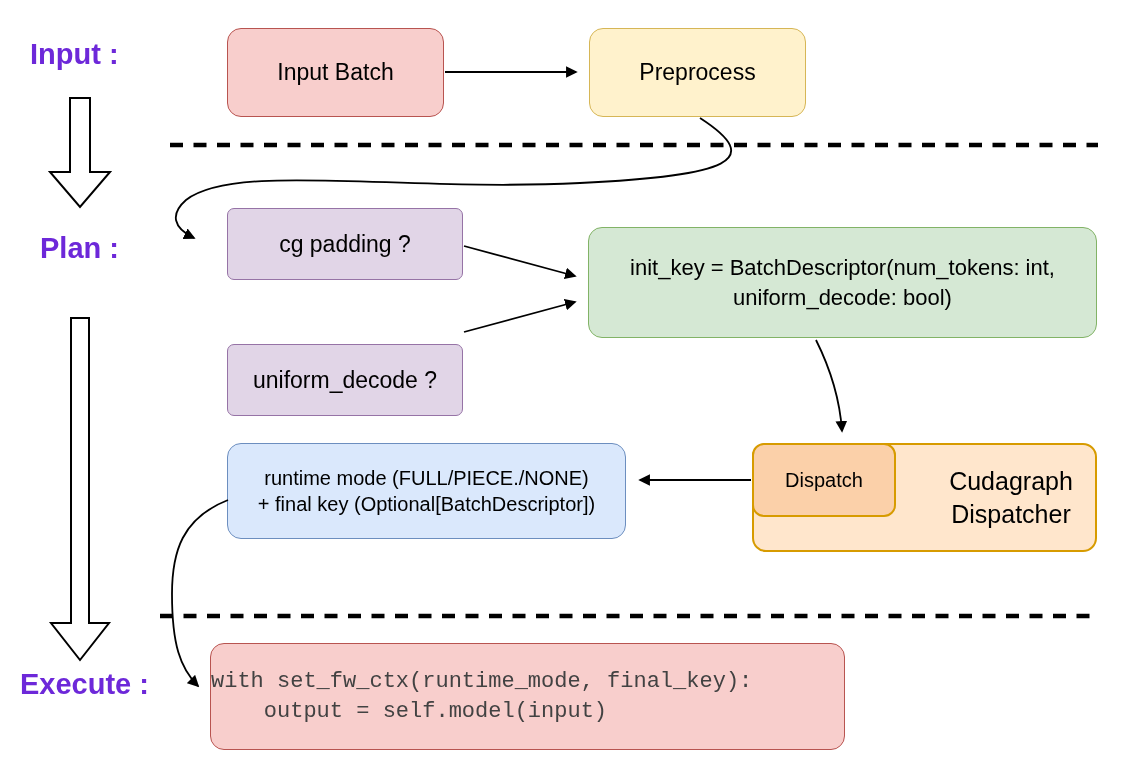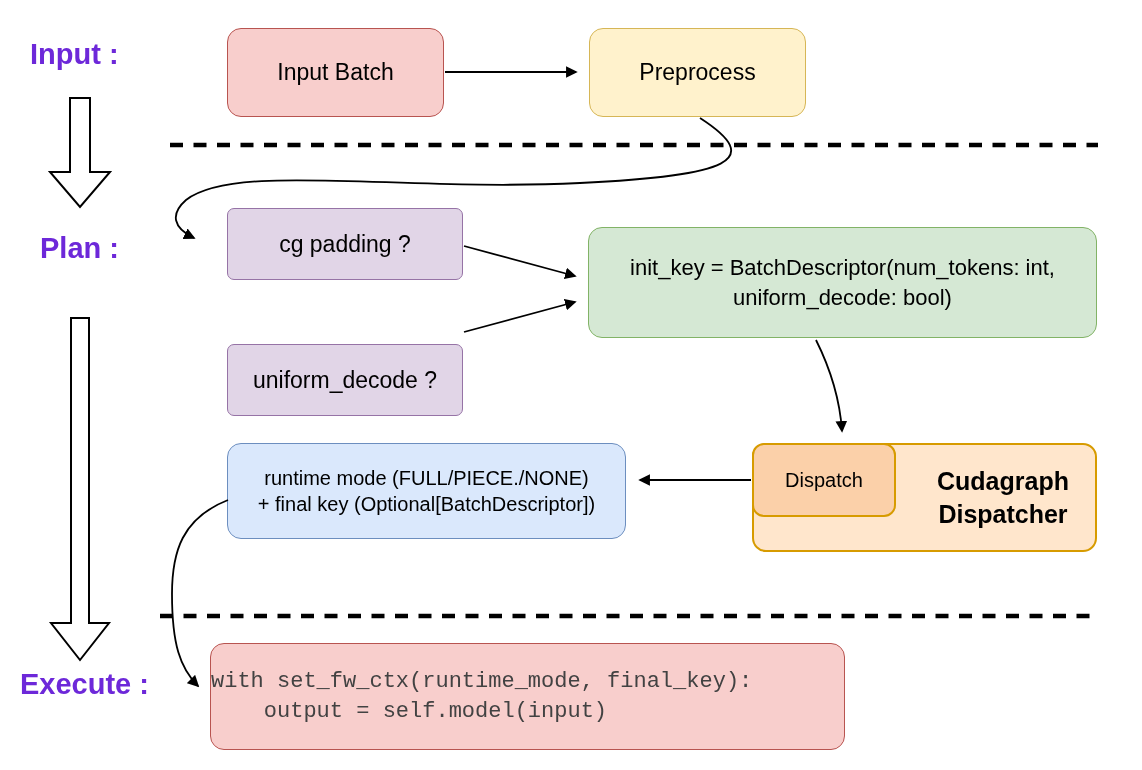--- a/index.html
+++ b/index.html
@@ -36,21 +36,21 @@
   .node.blue  {background:var(--blue-fill,#dae8fc);  border:1.6px solid var(--blue-stroke,#6c8ebf);}
   .node.orange{background:var(--orange-fill,#ffe6cc);border:2px solid var(--orange-stroke,#d79b00);}
   .node.orange-inner{background:var(--orange-inner-fill,#fbd0a9);border:2px solid var(--orange-stroke,#d79b00);border-radius:12px;}
 
   #input-batch {left:227px;top:28px;width:217px;height:89px;font-size:23px;}
   #preprocess  {left:589px;top:28px;width:217px;height:89px;font-size:23px;}
   #cg-padding  {left:227px;top:208px;width:236px;height:72px;font-size:23px;}
   #uniform-decode{left:227px;top:300px;width:236px;height:72px;font-size:23px;margin-top:44px;}
   #init-key    {left:588px;top:227px;width:509px;height:111px;font-size:22px;}
   #runtime-key {left:227px;top:443px;width:399px;height:96px;font-size:20px;}
-  #dispatcher  {left:752px;top:443px;width:345px;height:109px;font-size:25px;align-items:flex-end;padding-right:12px;font-weight:bold;}
+  #dispatcher  {left:752px;top:443px;width:345px;height:109px;font-size:25px;align-items:flex-end;padding-right:4px;}
   #dispatcher .inner-text{width:160px;text-align:center;}
   #dispatch   {left:752px;top:443px;width:144px;height:74px;font-size:20px;z-index:3;}
   #execute-code{
     left:210px;top:643px;width:635px;height:107px;
     font-family:"Liberation Mono","DejaVu Sans Mono",monospace;
     font-size:22px;color:#424242;
     align-items:flex-start;justify-content:center;text-align:left;
     line-height:1.35;
   }
   .pre{white-space:pre;}

